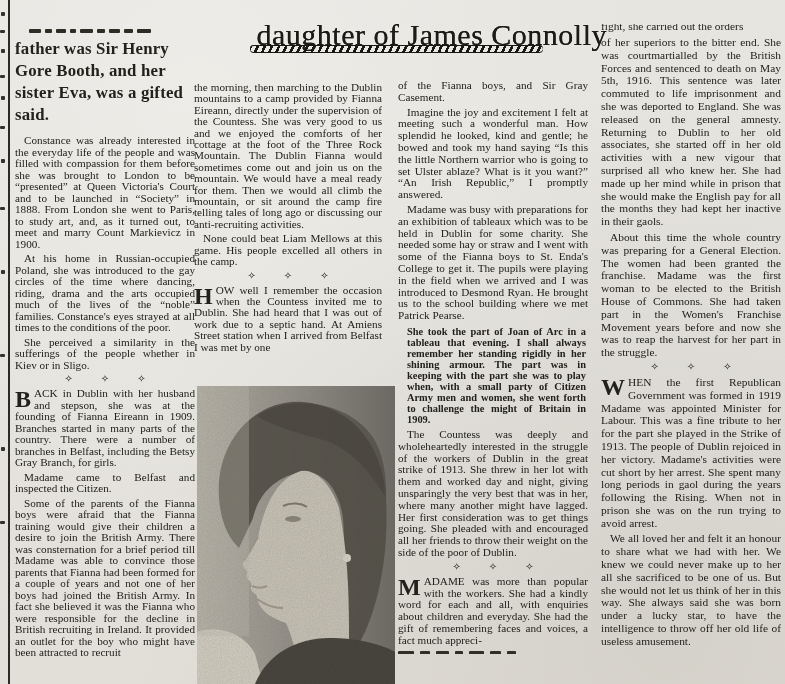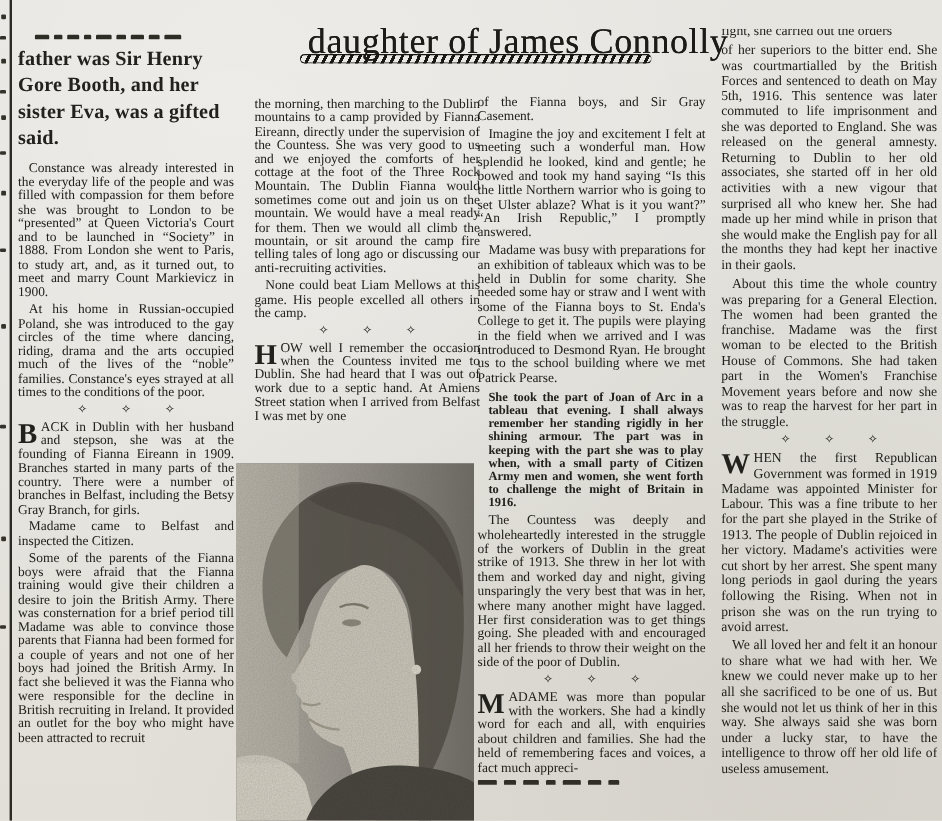--- a/index.html
+++ b/index.html
@@ -25,21 +25,21 @@
     position:absolute;
     font-size:11.2px;line-height:11.5px;
     text-align:justify;text-justify:inter-word;
     color:#22211c;
     overflow:hidden;
     margin-top:24px;
   }
   .col p{margin:0 0 3px 0;text-indent:9px;}
   .col p.noindent{text-indent:0;}
   #col1{left:15px;top:0;width:180px;height:684px;line-height:11.5px;}
-  #col2{left:212px;top:58px;width:188px;height:328px;line-height:11.4px;}
+  #col2{left:194px;top:58px;width:188px;height:328px;line-height:11.4px;}
   #col3{left:398px;top:56px;width:190px;height:628px;line-height:11.8px;}
   #col4{left:601px;top:0;width:180px;height:684px;font-size:11.4px;line-height:12.8px;}
   .lead{
     font-weight:bold;font-size:16.8px;line-height:22px;
     text-indent:0 !important;margin:2px 0 9px 0 !important;
     text-align:left;letter-spacing:.2px;
   }
   
   .cap{
     float:left;font-size:24px;line-height:20px;font-weight:bold;
@@ -107,20 +107,21 @@
     <i style="width:5px;height:3px;margin:0 0 0 0"></i>
   </div>
 
   <section class="col" id="col1">
     <div class="remnant-row">
       <i style="width:12px"></i><i style="width:7px"></i><i style="width:10px"></i><i style="width:6px"></i><i style="width:13px"></i><i style="width:8px"></i><i style="width:11px"></i><i style="width:9px"></i><i style="width:14px"></i>
     </div>
     <p class="lead">father was Sir Henry Gore Booth, and her sister Eva, was a gifted said.</p>
     <p>Constance was already interested in the everyday life of the people and was filled with compassion for them before she was brought to London to be “presented” at Queen Victoria's Court and to be launched in “Society” in 1888. From London she went to Paris, to study art, and, as it turned out, to meet and marry Count Markievicz in 1900.</p>
     <p>At his home in Russian-occupied Poland, she was introduced to the gay circles of the time where dancing, riding, drama and the arts occupied much of the lives of the “noble” families. Constance's eyes strayed at all times to the conditions of the poor.</p>
+    <p>She perceived a similarity in the sufferings of the people whether in Kiev or in Sligo.</p>
     <div class="orn-row">
       <span>✧</span>
       <span>✧</span>
       <span>✧</span>
     </div>
     <p class="drop"><span class="cap">B</span><span>ACK in Dublin with her husband and stepson, she was at the founding of Fianna Eireann in 1909. Branches started in many parts of the country. There were a number of branches in Belfast, including the Betsy Gray Branch, for girls.</span></p>
     <p>Madame came to Belfast and inspected the Citizen.</p>
     <p>Some of the parents of the Fianna boys were afraid that the Fianna training would give their children a desire to join the British Army. There was consternation for a brief period till Madame was able to convince those parents that Fianna had been formed for a couple of years and not one of her boys had joined the British Army. In fact she believed it was the Fianna who were responsible for the decline in British recruiting in Ireland. It provided an outlet for the boy who might have been attracted to recruit</p>
   </section>
 
@@ -172,28 +173,28 @@
       <rect x="0" y="0" width="52" height="250" fill="#c4c0b5" opacity="0.35"></rect>
 
       <rect width="198" height="298" filter="url(#grain)" opacity="0.5"></rect>
     </svg>
   </figure>
 
   <section class="col" id="col3">
     <p class="noindent">of the Fianna boys, and Sir Gray Casement.</p>
     <p>Imagine the joy and excitement I felt at meeting such a wonderful man. How splendid he looked, kind and gentle; he bowed and took my hand saying “Is this the little Northern warrior who is going to set Ulster ablaze? What is it you want?” “An Irish Republic,” I promptly answered.</p>
     <p>Madame was busy with preparations for an exhibition of tableaux which was to be held in Dublin for some charity. She needed some hay or straw and I went with some of the Fianna boys to St. Enda's College to get it. The pupils were playing in the field when we arrived and I was introduced to Desmond Ryan. He brought us to the school building where we met Patrick Pearse.</p>
-    <p class="inset">She took the part of Joan of Arc in a tableau that evening. I shall always remember her standing rigidly in her shining armour. The part was in keeping with the part she was to play when, with a small party of Citizen Army men and women, she went forth to challenge the might of Britain in 1916.</p>
+    <p class="inset">She took the part of Joan of Arc in a tableau that evening. I shall always remember her standing rigidly in her shining armour. The part was in keeping with the part she was to play when, with a small party of Citizen Army men and women, she went forth to challenge the might of Britain in 1909.</p>
     <p>The Countess was deeply and wholeheartedly interested in the struggle of the workers of Dublin in the great strike of 1913. She threw in her lot with them and worked day and night, giving unsparingly the very best that was in her, where many another might have lagged. Her first consideration was to get things going. She pleaded with and encouraged all her friends to throw their weight on the side of the poor of Dublin.</p>
     <div class="orn-row">
       <span>✧</span>
       <span>✧</span>
       <span>✧</span>
     </div>
-    <p class="drop"><span class="cap">M</span><span>ADAME was more than popular with the workers. She had a kindly word for each and all, with enquiries about children and families. She had the held of remembering faces and voices, a fact much appreci-</span></p>
+    <p class="drop"><span class="cap">M</span><span>ADAME was more than popular with the workers. She had a kindly word for each and all, with enquiries about children and everyday. She had the gift of remembering faces and voices, a fact much appreci-</span></p>
     <div class="remnant-bottom">
       <i style="width:16px"></i><i style="width:10px"></i><i style="width:13px"></i><i style="width:8px"></i><i style="width:15px"></i><i style="width:11px"></i><i style="width:9px"></i>
     </div>
   </section>
 
   <section class="col" id="col4">
     <div class="cutline-top">
       <span>fight, she carried out the orders</span>
     </div>
     <p class="noindent">of her superiors to the bitter end. She was courtmartialled by the British Forces and sentenced to death on May 5th, 1916. This sentence was later commuted to life imprisonment and she was deported to England. She was released on the general amnesty. Returning to Dublin to her old associates, she started off in her old activities with a new vigour that surprised all who knew her. She had made up her mind while in prison that she would make the English pay for all the months they had kept her inactive in their gaols.</p>

